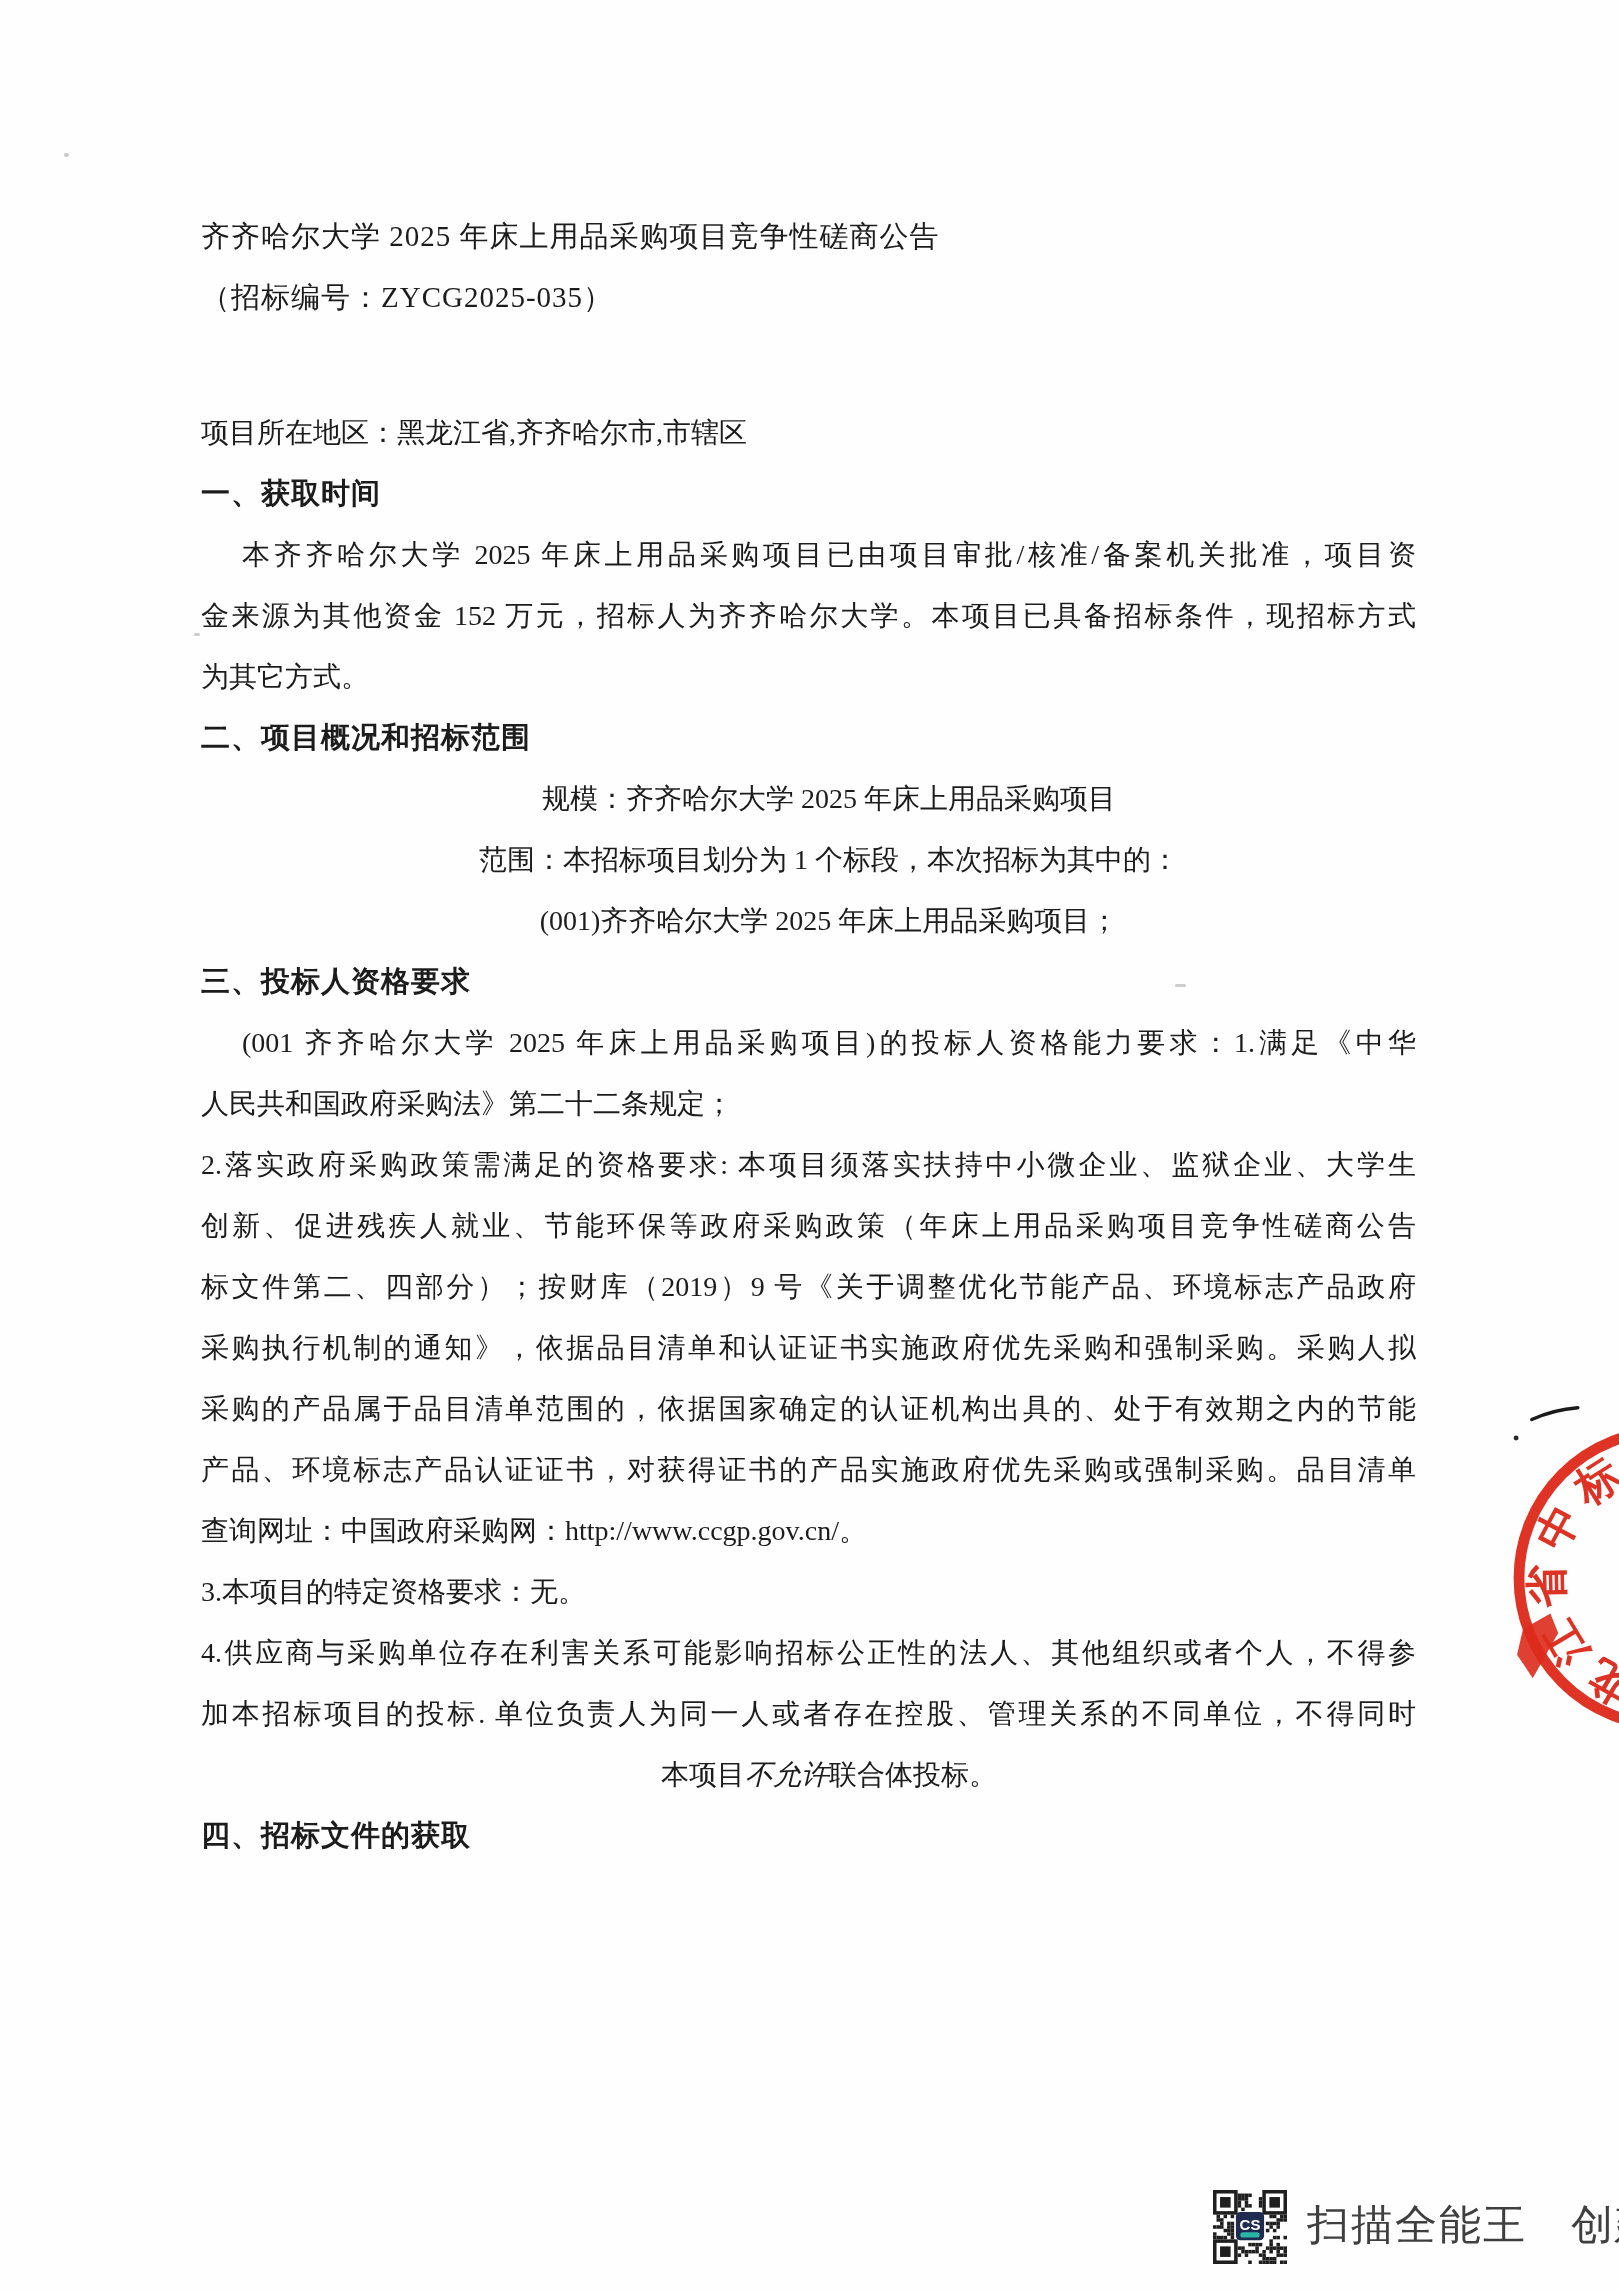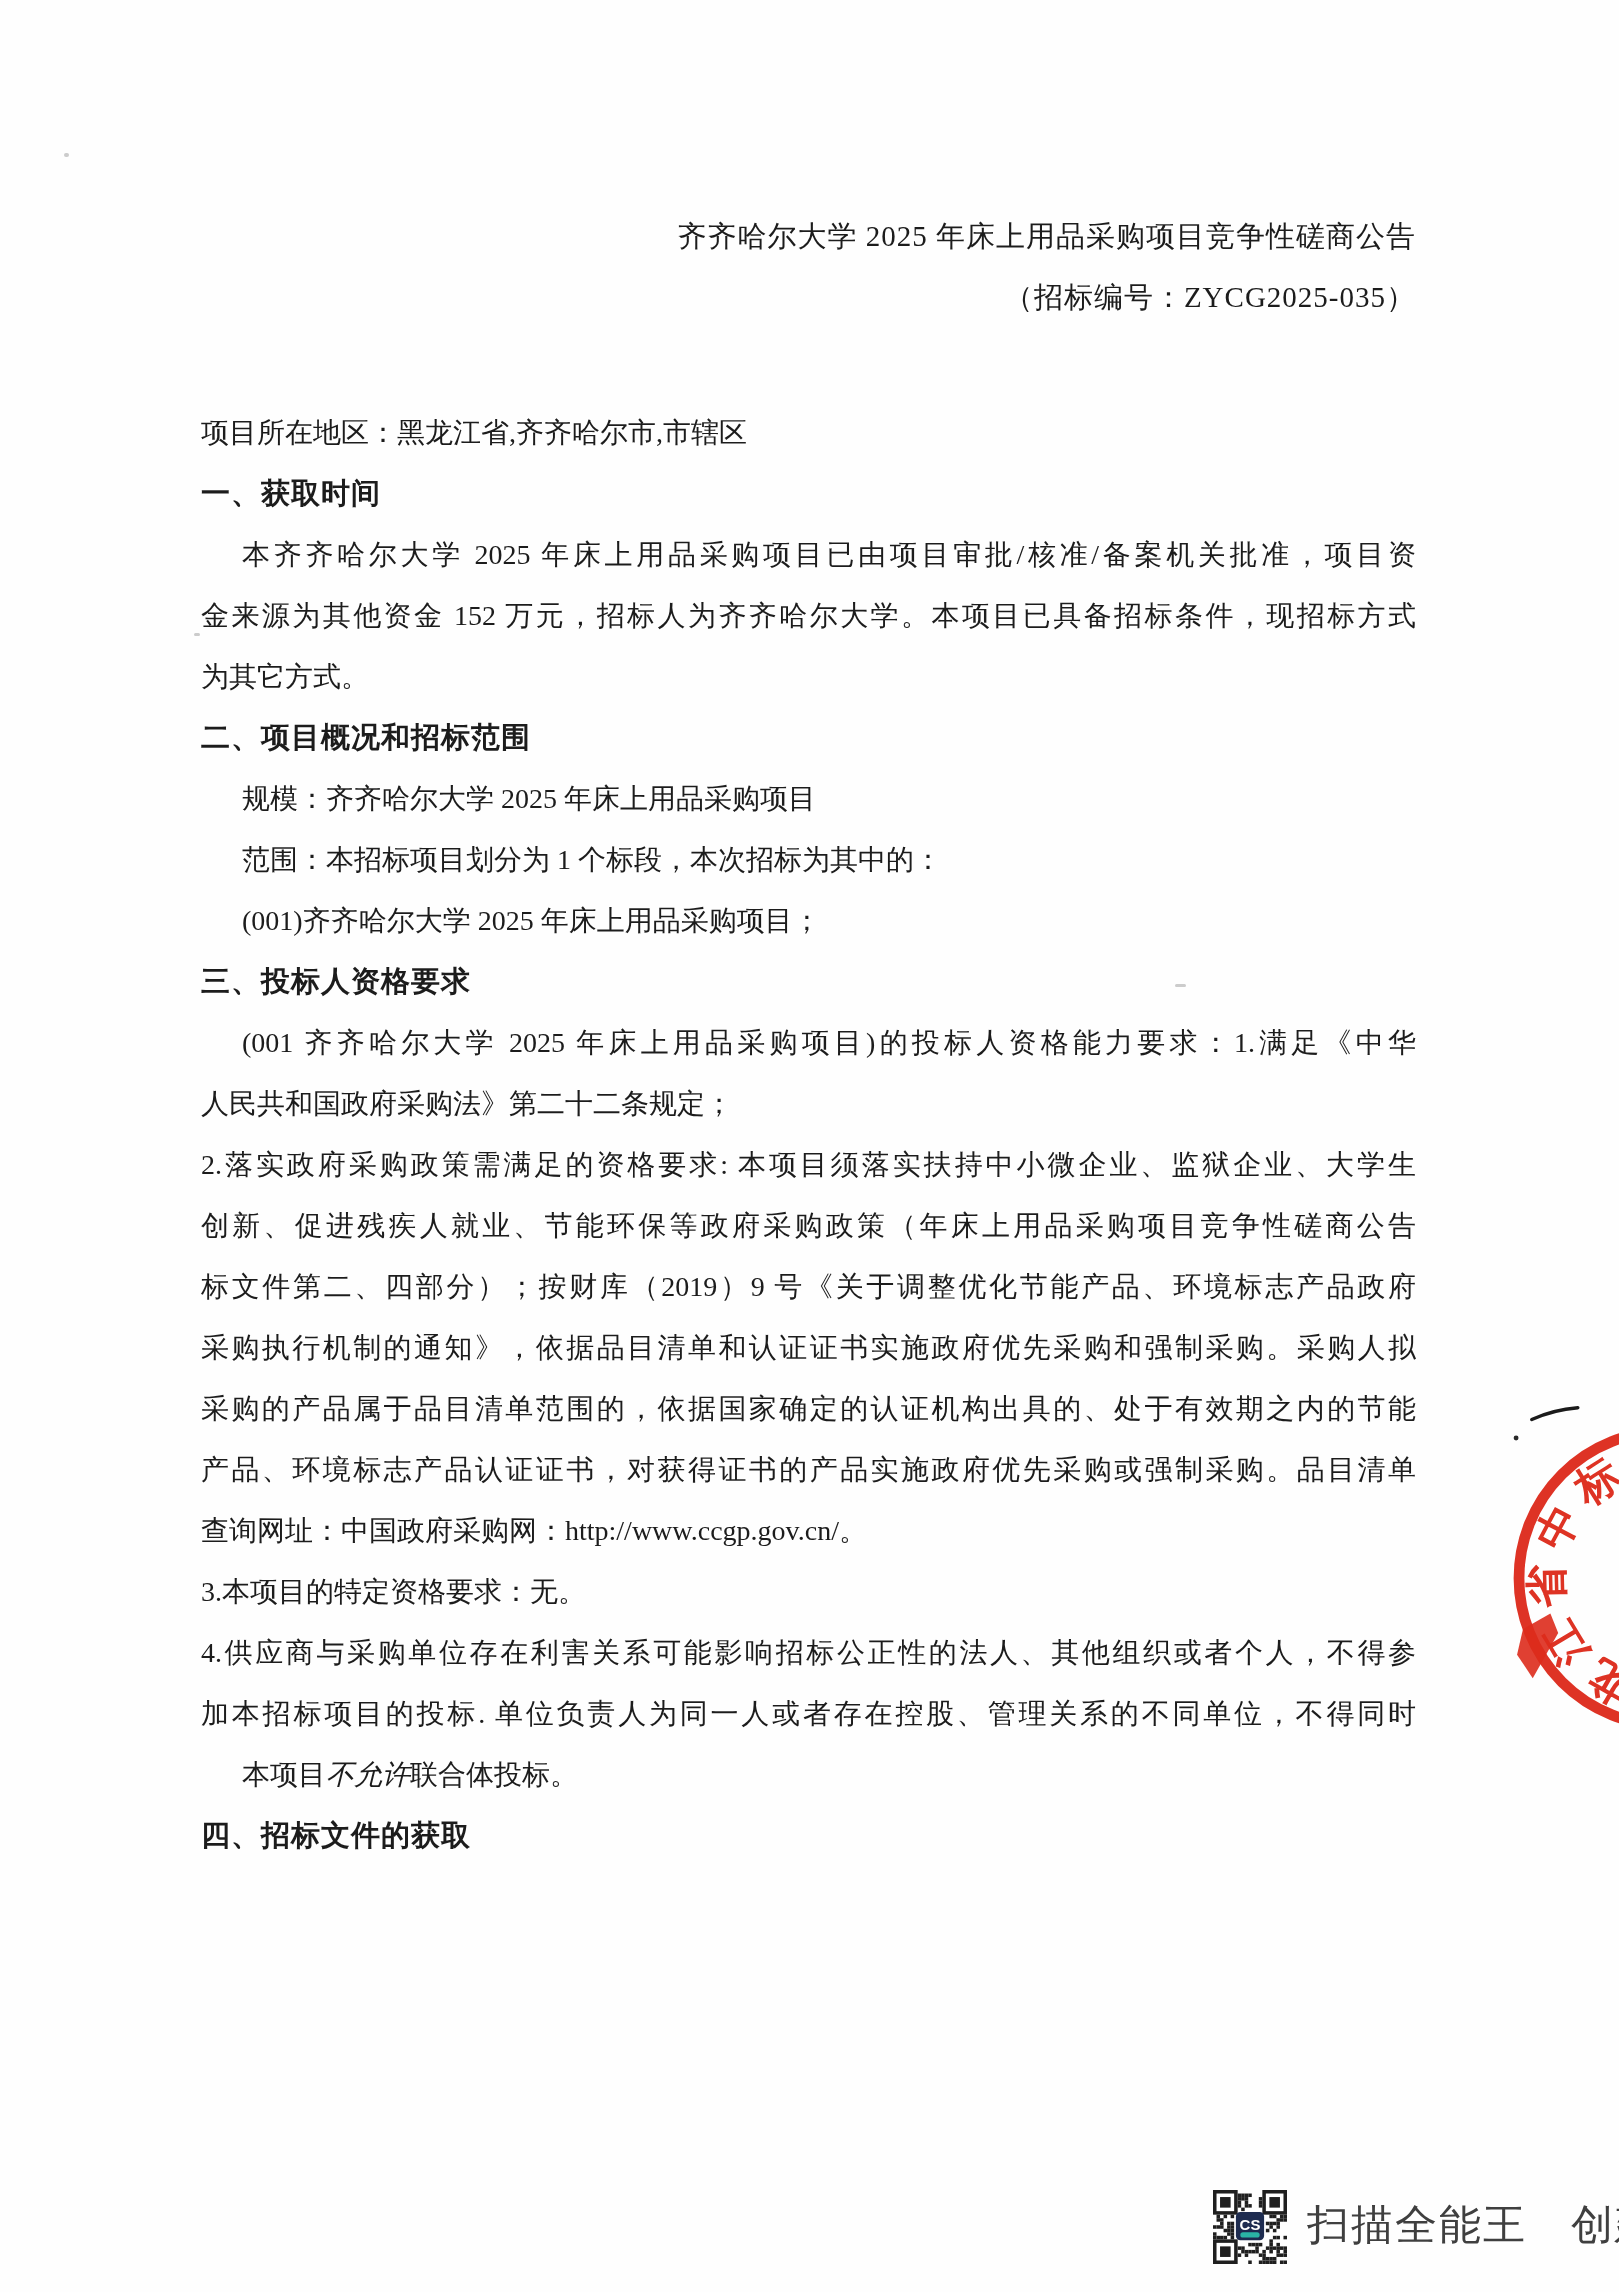--- a/index.html
+++ b/index.html
@@ -1,24 +1,24 @@
 <!DOCTYPE html>
 <html><head>
 <meta charset="utf-8">
 <style>
   html,body{margin:0;padding:0;}
   body{width:1619px;height:2293px;position:relative;background:#ffffff;
        font-family:"Liberation Serif","DejaVu Serif",serif;color:#1c1c1c;}
   .page{position:absolute;left:0;top:0;width:1619px;height:2293px;background:#fefefe;overflow:hidden;}
-  .titleblock{position:absolute;left:201px;width:1215px;top:206px;text-align:right;
+  .titleblock{position:absolute;left:201px;width:1215px;top:206px;text-align:left;
               font-size:29px;line-height:61px;letter-spacing:1px;}
   .doc{position:absolute;left:201px;width:1215px;top:402px;font-size:28px;line-height:61px;}
   .ln{height:61px;white-space:nowrap;overflow:hidden;}
   .h{font-weight:bold;font-size:29px;letter-spacing:1px;}
-  .indent{text-indent:41px;}
+  .indent{text-indent:41px;text-align:center;}
   .fill{text-align:justify;text-align-last:justify;}
   .it{font-style:italic;}
   .speck{position:absolute;background:#9a9a9a;opacity:.5;border-radius:2px;}
   .stamp-wrap{position:absolute;left:1470px;top:1392px;width:149px;height:392px;}
   .stamp-wrap text{font-family:"Liberation Sans","DejaVu Sans",sans-serif;}
   .qr{position:absolute;left:1213px;top:2190px;width:74px;height:74px;}
   .qr-logo-text{font-family:"Liberation Sans","DejaVu Sans",sans-serif;font-weight:bold;}
   .credit{position:absolute;left:1307px;top:2200px;font-size:42px;line-height:51px;
           color:#3f3f3f;letter-spacing:2px;white-space:pre;}
 </style>

